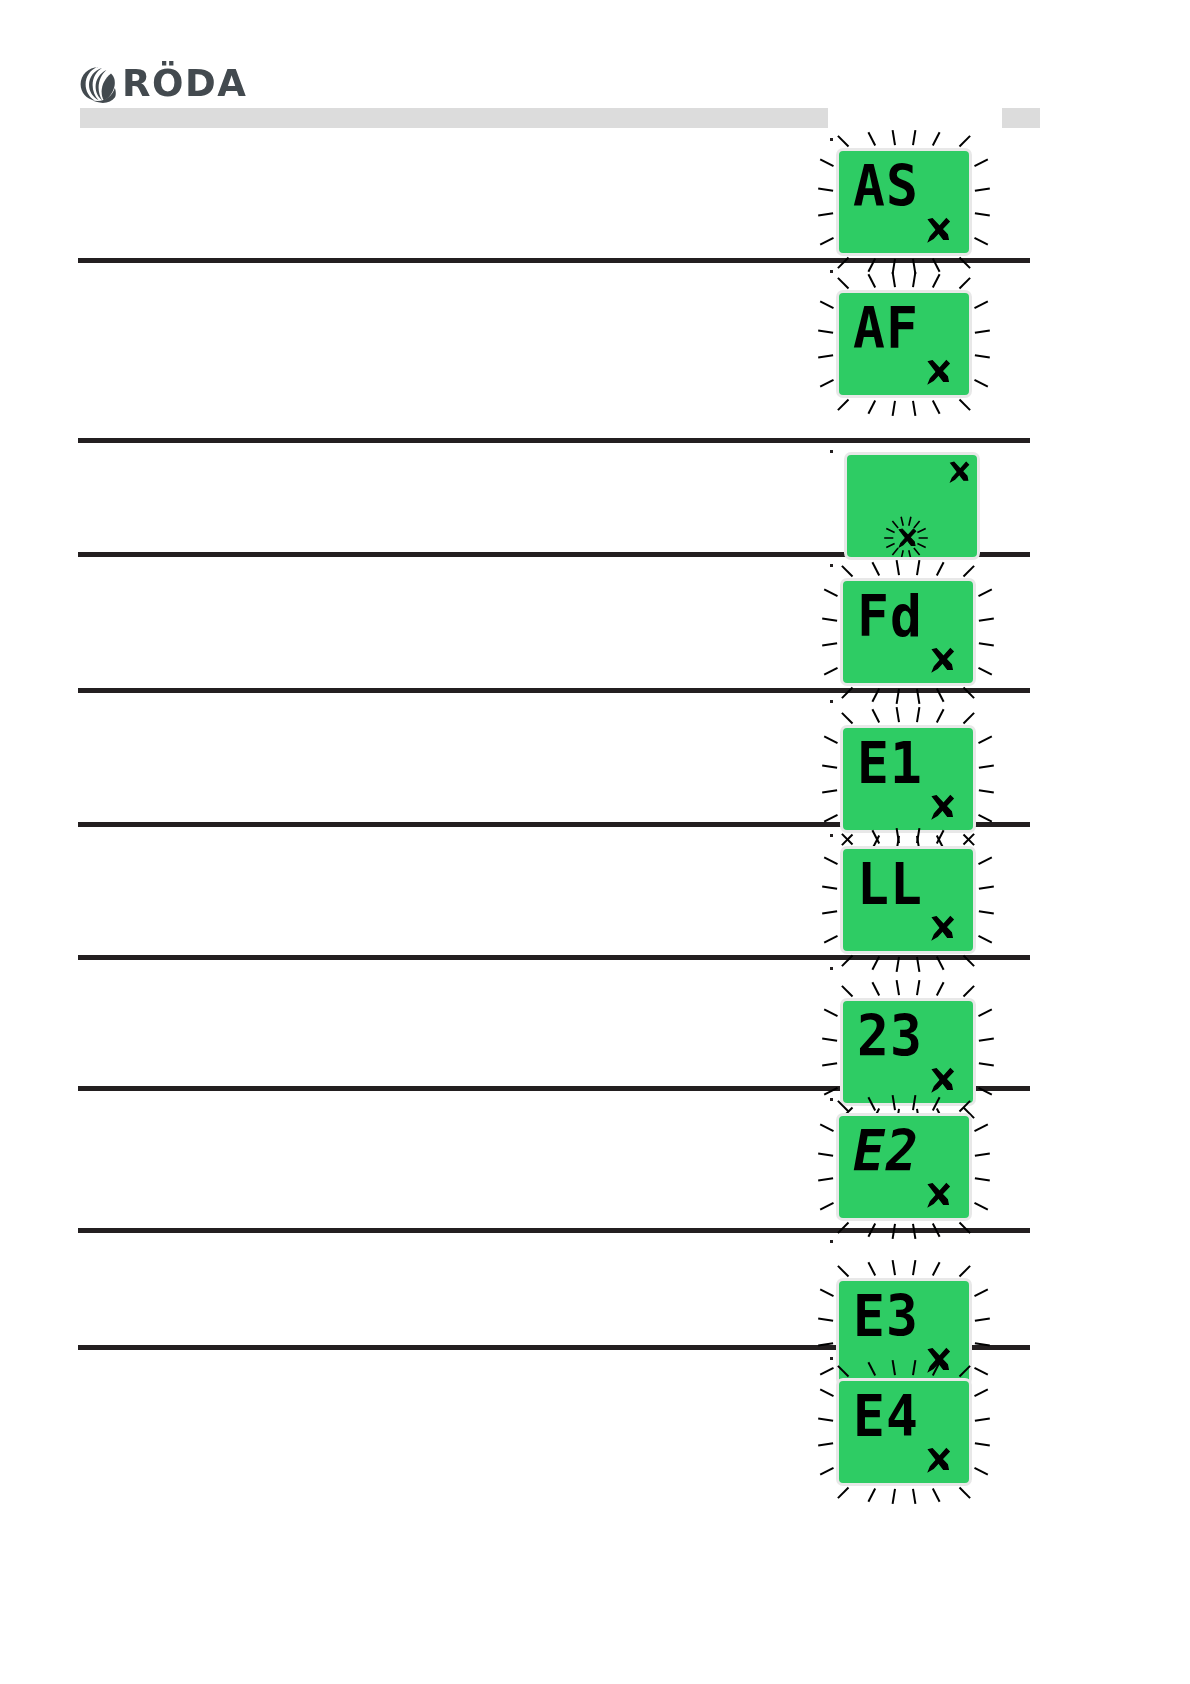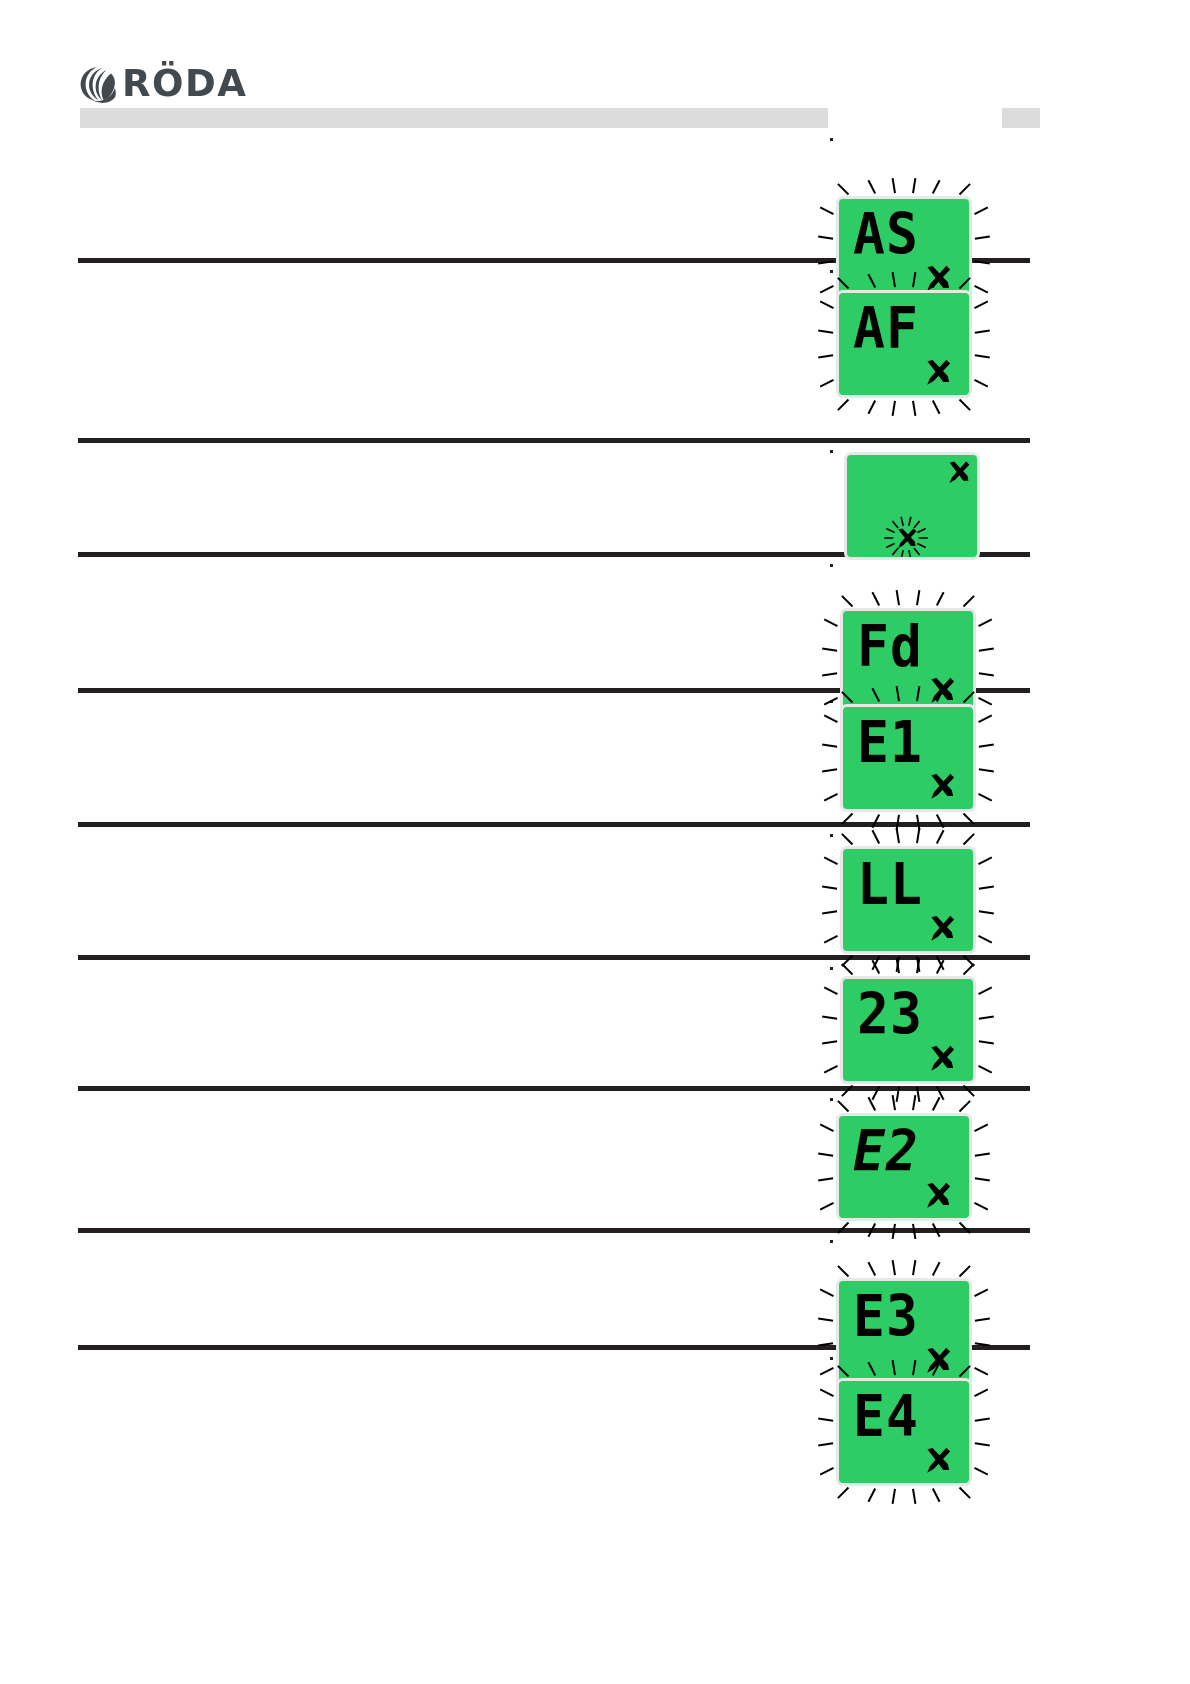--- a/index.html
+++ b/index.html
@@ -188,21 +188,21 @@
     <div class="row-tick" style="left: 830px; top: 834px;"></div>
     <div class="row-rule" style="top: 955px;"></div>
     <div class="row-tick" style="left: 830px; top: 967px;"></div>
     <div class="row-rule" style="top: 1086px;"></div>
     <div class="row-tick" style="left: 830px; top: 1098px;"></div>
     <div class="row-rule" style="top: 1228px;"></div>
     <div class="row-tick" style="left: 830px; top: 1240px;"></div>
     <div class="row-rule" style="top: 1345px;"></div>
     <div class="row-tick" style="left: 830px; top: 1357px;"></div>
     <div class="row-tick" style="left: 830px; top: 138px;"></div>
-    <div class="lcd-wrap" style="left: 836px; top: 148px; margin-top: 48px;">
+    <div class="lcd-wrap" style="left: 836px; top: 148px;">
       <div class="lcd-rays"><svg viewBox="0 0 188 160" width="188" height="160">
           <line x1="164.9" y1="91.2" x2="179.8" y2="93.6" stroke="#000" stroke-width="2"></line>
           <line x1="164.5" y1="115.9" x2="177.8" y2="122.7" stroke="#000" stroke-width="2"></line>
           <line x1="149.5" y1="135.5" x2="160.1" y2="146.1" stroke="#000" stroke-width="2"></line>
           <line x1="122.8" y1="136.5" x2="129.6" y2="149.8" stroke="#000" stroke-width="2"></line>
           <line x1="103.0" y1="136.9" x2="105.4" y2="151.8" stroke="#000" stroke-width="2"></line>
           <line x1="85.0" y1="136.9" x2="82.6" y2="151.8" stroke="#000" stroke-width="2"></line>
           <line x1="65.2" y1="136.5" x2="58.4" y2="149.8" stroke="#000" stroke-width="2"></line>
           <line x1="38.5" y1="135.5" x2="27.9" y2="146.1" stroke="#000" stroke-width="2"></line>
           <line x1="23.5" y1="115.9" x2="10.2" y2="122.7" stroke="#000" stroke-width="2"></line>
@@ -288,21 +288,21 @@
           </svg>
           <div style="position: absolute; left: 11px; top: 11px;"><svg viewBox="0 0 32 32" width="24" height="24">
               <g fill="#000" stroke="#000" stroke-width="1.4">
                 <path d="M26 4 L29 7 L12 25 L7 28 L9 23 Z"></path>
                 <path d="M7 5 L11 4 L27 21 L28 26 L23 26 Z"></path>
               </g>
             </svg></div>
         </div>
       </div>
     </div>
-    <div class="lcd-wrap" style="left: 840px; top: 608px;">
+    <div class="lcd-wrap" style="left: 840px; top: 578px;">
       <div class="lcd-rays"><svg viewBox="0 0 188 160" width="188" height="160">
           <line x1="164.9" y1="91.2" x2="179.8" y2="93.6" stroke="#000" stroke-width="2"></line>
           <line x1="164.5" y1="115.9" x2="177.8" y2="122.7" stroke="#000" stroke-width="2"></line>
           <line x1="149.5" y1="135.5" x2="160.1" y2="146.1" stroke="#000" stroke-width="2"></line>
           <line x1="122.8" y1="136.5" x2="129.6" y2="149.8" stroke="#000" stroke-width="2"></line>
           <line x1="103.0" y1="136.9" x2="105.4" y2="151.8" stroke="#000" stroke-width="2"></line>
           <line x1="85.0" y1="136.9" x2="82.6" y2="151.8" stroke="#000" stroke-width="2"></line>
           <line x1="65.2" y1="136.5" x2="58.4" y2="149.8" stroke="#000" stroke-width="2"></line>
           <line x1="38.5" y1="135.5" x2="27.9" y2="146.1" stroke="#000" stroke-width="2"></line>
           <line x1="23.5" y1="115.9" x2="10.2" y2="122.7" stroke="#000" stroke-width="2"></line>
@@ -321,21 +321,21 @@
       <div class="lcd-panel">
         <div class="lcd-code">Fd</div>
         <div class="lcd-tool-bottom"><svg viewBox="0 0 32 32" width="30" height="30">
             <g fill="#000" stroke="#000" stroke-width="1.4">
               <path d="M26 4 L29 7 L12 25 L7 28 L9 23 Z"></path>
               <path d="M7 5 L11 4 L27 21 L28 26 L23 26 Z"></path>
             </g>
           </svg></div>
       </div>
     </div>
-    <div class="lcd-wrap" style="left: 840px; top: 704px;">
+    <div class="lcd-wrap" style="left: 840px; top: 725px;">
       <div class="lcd-rays"><svg viewBox="0 0 188 160" width="188" height="160">
           <line x1="164.9" y1="91.2" x2="179.8" y2="93.6" stroke="#000" stroke-width="2"></line>
           <line x1="164.5" y1="115.9" x2="177.8" y2="122.7" stroke="#000" stroke-width="2"></line>
           <line x1="149.5" y1="135.5" x2="160.1" y2="146.1" stroke="#000" stroke-width="2"></line>
           <line x1="122.8" y1="136.5" x2="129.6" y2="149.8" stroke="#000" stroke-width="2"></line>
           <line x1="103.0" y1="136.9" x2="105.4" y2="151.8" stroke="#000" stroke-width="2"></line>
           <line x1="85.0" y1="136.9" x2="82.6" y2="151.8" stroke="#000" stroke-width="2"></line>
           <line x1="65.2" y1="136.5" x2="58.4" y2="149.8" stroke="#000" stroke-width="2"></line>
           <line x1="38.5" y1="135.5" x2="27.9" y2="146.1" stroke="#000" stroke-width="2"></line>
           <line x1="23.5" y1="115.9" x2="10.2" y2="122.7" stroke="#000" stroke-width="2"></line>
@@ -387,21 +387,21 @@
       <div class="lcd-panel">
         <div class="lcd-code">LL</div>
         <div class="lcd-tool-bottom"><svg viewBox="0 0 32 32" width="30" height="30">
             <g fill="#000" stroke="#000" stroke-width="1.4">
               <path d="M26 4 L29 7 L12 25 L7 28 L9 23 Z"></path>
               <path d="M7 5 L11 4 L27 21 L28 26 L23 26 Z"></path>
             </g>
           </svg></div>
       </div>
     </div>
-    <div class="lcd-wrap" style="left: 840px; top: 976px; padding-left: 39px;">
+    <div class="lcd-wrap" style="left: 840px; top: 998px; padding-left: 39px;">
       <div class="lcd-rays"><svg viewBox="0 0 188 160" width="188" height="160">
           <line x1="164.9" y1="91.2" x2="179.8" y2="93.6" stroke="#000" stroke-width="2"></line>
           <line x1="164.5" y1="115.9" x2="177.8" y2="122.7" stroke="#000" stroke-width="2"></line>
           <line x1="149.5" y1="135.5" x2="160.1" y2="146.1" stroke="#000" stroke-width="2"></line>
           <line x1="122.8" y1="136.5" x2="129.6" y2="149.8" stroke="#000" stroke-width="2"></line>
           <line x1="103.0" y1="136.9" x2="105.4" y2="151.8" stroke="#000" stroke-width="2"></line>
           <line x1="85.0" y1="136.9" x2="82.6" y2="151.8" stroke="#000" stroke-width="2"></line>
           <line x1="65.2" y1="136.5" x2="58.4" y2="149.8" stroke="#000" stroke-width="2"></line>
           <line x1="38.5" y1="135.5" x2="27.9" y2="146.1" stroke="#000" stroke-width="2"></line>
           <line x1="23.5" y1="115.9" x2="10.2" y2="122.7" stroke="#000" stroke-width="2"></line>

